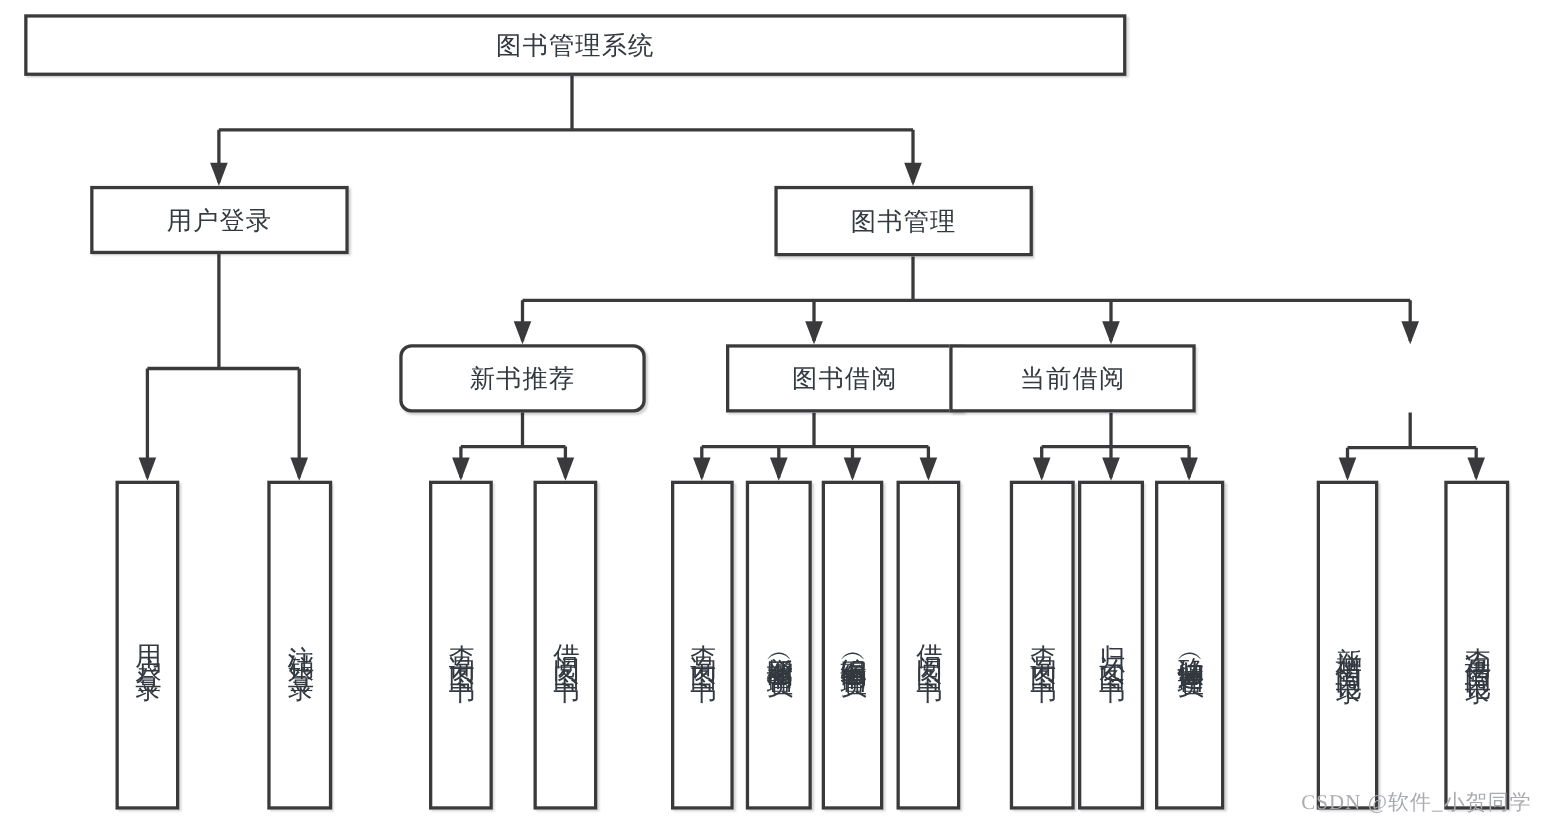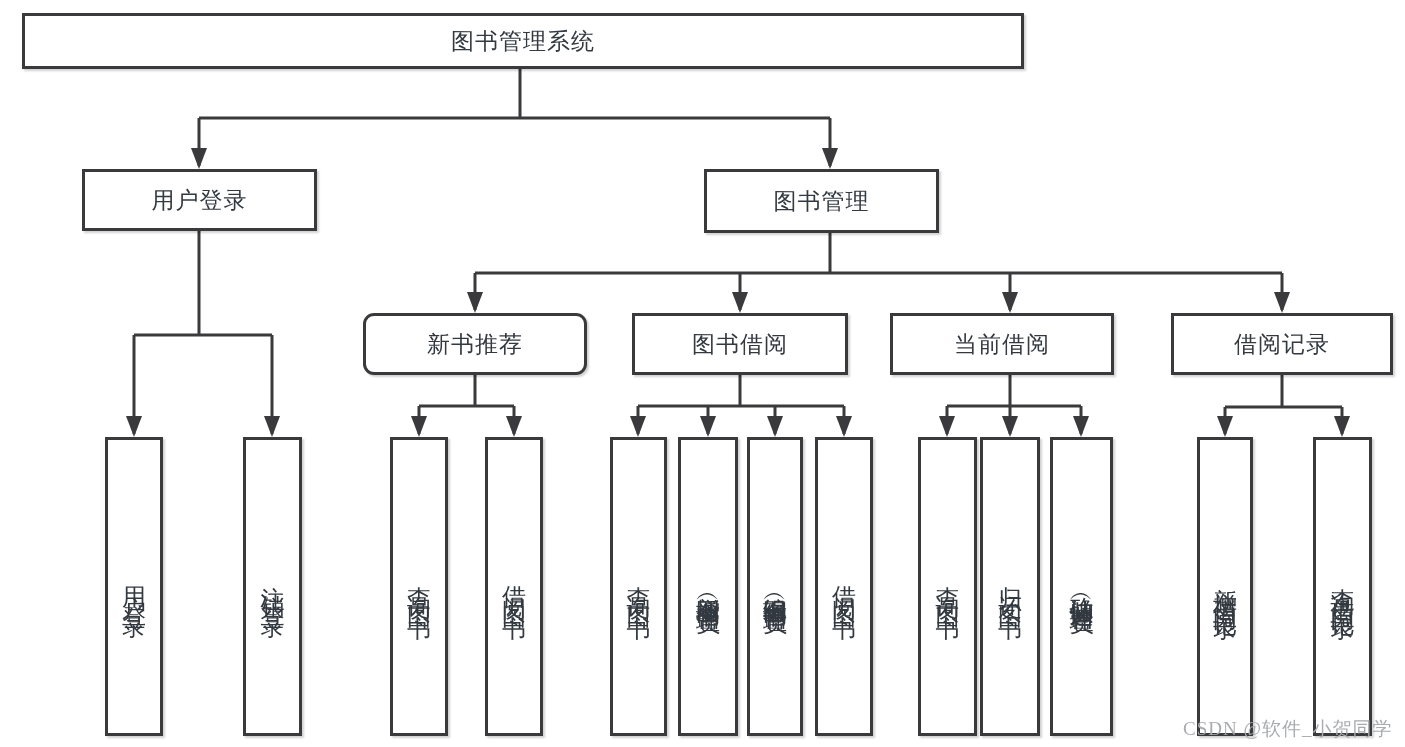--- a/index.html
+++ b/index.html
@@ -86,23 +86,22 @@
       <polygon class="arrow" points="1334,416 1350,416 1342,437"></polygon>
     </g>
   </svg>
 
   <div class="box hnode" style="left:22px; top:13px; width:1002px; height:56px;">图书管理系统</div>
 
   <div class="box hnode" style="left:82px; top:169px; width:235px; height:62px;">用户登录</div>
   <div class="box hnode" style="left:704px; top:169px; width:235px; height:64px;">图书管理</div>
 
   <div class="box hnode" style="left:363px; top:313px; width:224px; height:62px;border-radius:11px;">新书推荐</div>
-  <div class="box hnode" style="left:632px; top:313px; width:216px; height:62px;">图书借阅</div>
-  <div class="box hnode" style="left:890px; top:313px; width:224px; height:62px;">当前借阅</div>
-  <div class="box hnode" style="left:1171px; top:313px; width:222px; height:62px;">借阅记录</div>
+  <div class="box hnode" style="left:660px; top:313px; width:216px; height:62px;">图书借阅</div>
+  <div class="box hnode" style="left:863px; top:313px; width:224px; height:62px;">当前借阅</div>
 
   <div class="box leaf ls4" style="left:105px; top:437px; width:58px; height:299px;">用户登录</div>
   <div class="box leaf ls4" style="left:243px; top:437px; width:59px; height:299px;">注销登录</div>
 
   <div class="box leaf ls4" style="left:390px; top:437px; width:58px; height:299px;">查询图书</div>
   <div class="box leaf ls4" style="left:485px; top:437px; width:58px; height:299px;">借阅图书</div>
 
   <div class="box leaf ls4" style="left:610px; top:437px; width:57px; height:299px;">查询图书</div>
   <div class="box leaf ls9" style="left:678px; top:437px; width:60px; height:299px;">新增图书（管理员）</div>
   <div class="box leaf ls9" style="left:747px; top:437px; width:56px; height:299px;">编辑图书（管理员）</div>

